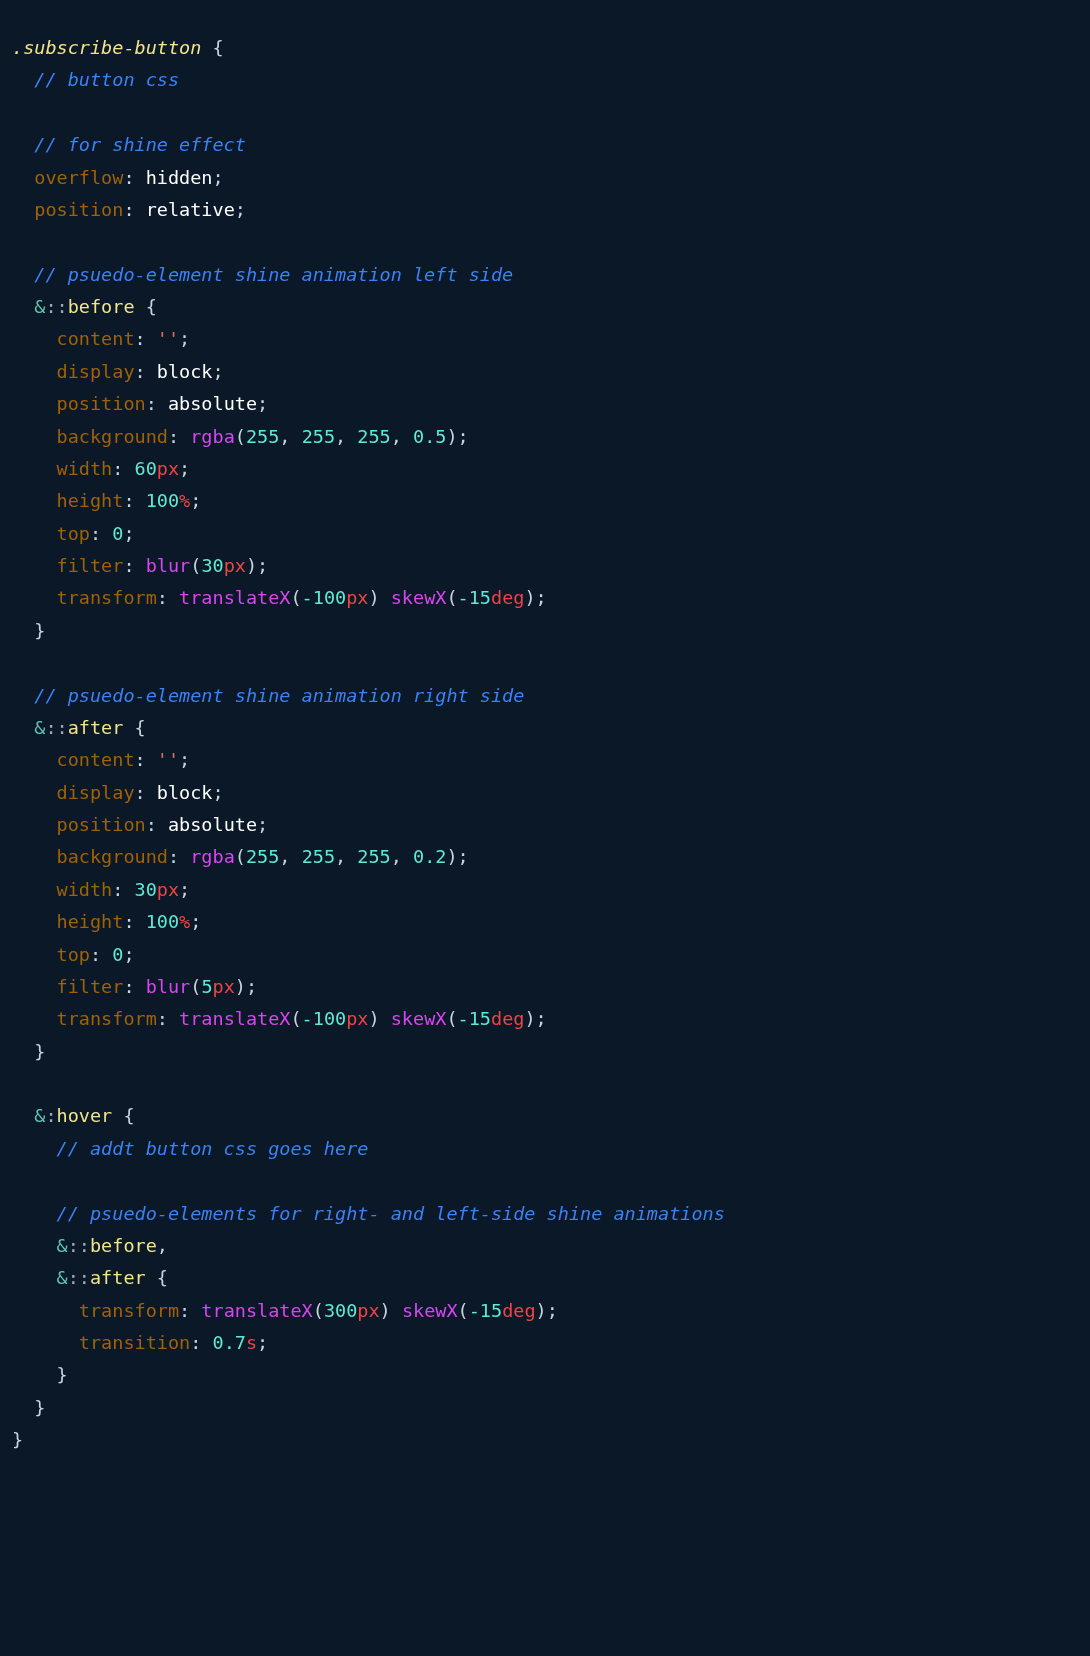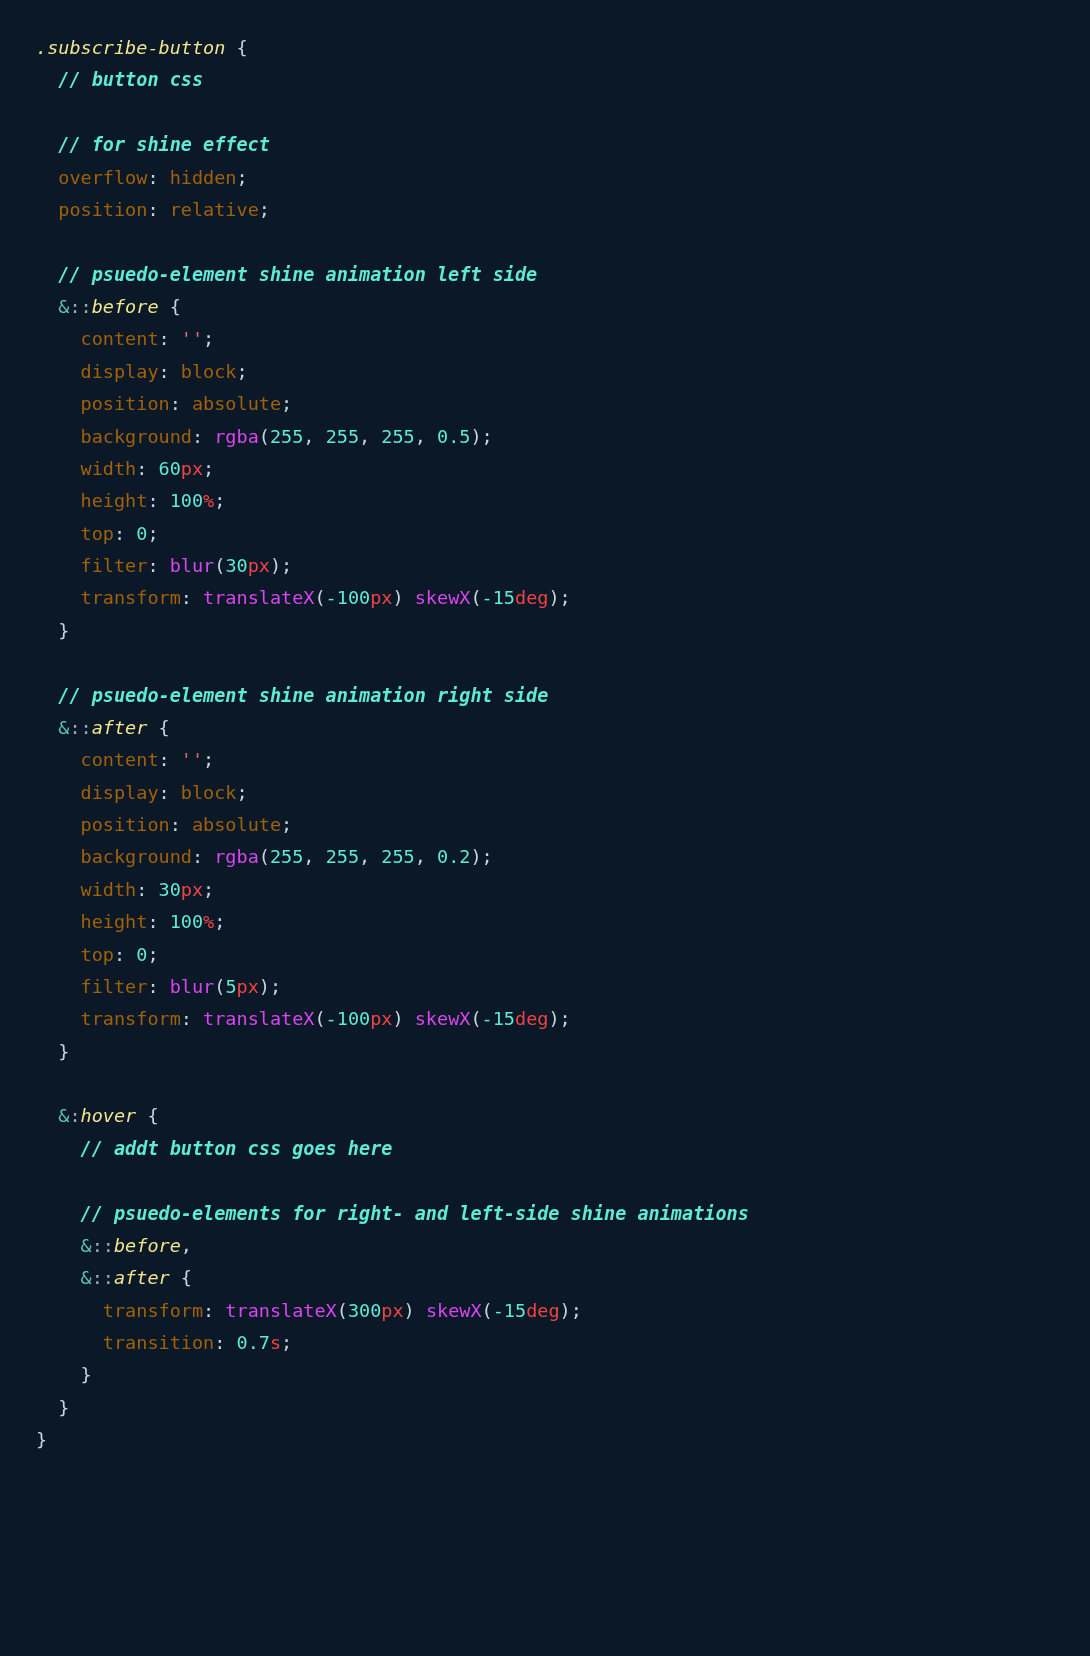--- a/index.html
+++ b/index.html
@@ -7,38 +7,38 @@
     padding: 0;
     background: #0a1828;
     font-family: 'Menlo', 'Monaco', 'Consolas', monospace;
     font-size: 18.5px;
     line-height: 1.75;
     width: 1090px;
     height: 1656px;
     overflow: hidden;
   }
   .code-container {
-    padding: 32px 36px;
+    padding: 32px 12px;
     white-space: pre;
     color: #c5d4dd;
   }
   .line {
     display: block;
     min-height: 1.75em;
   }
   .selector { color: #f2e58a; font-style: italic; }
   .punct { color: #c5d4dd; }
-  .comment { color: #5eead4; font-style: italic; font-weight: bold; }
+  .comment { color: #3b82f6; font-style: italic; }
   .property { color: #a16207; }
-  .value-keyword { color: #a16207; }
+  .value-keyword { color: #ffffff; }
   .number { color: #5eead4; }
   .unit { color: #ef4444; }
   .func { color: #d946ef; }
   .string { color: #e96b5d; }
   .amp { color: #5fc3b0; }
   .pseudo-colon { color: #9faab5; }
-  .pseudo { color: #f2e58a; font-style: italic; }
+  .pseudo { color: #f2e58a; }
   .paren { color: #c5d4dd; }
 </style>
 </head>
 <body>
 
 <div class="code-container" id="code-root"><span class="line"><span class="selector">.subscribe-button</span><span class="punct"> {</span></span><span class="line"><span class="comment">  // button css</span></span><span class="line">&nbsp;</span><span class="line"><span class="comment">  // for shine effect</span></span><span class="line"><span class="property">  overflow</span><span class="punct">: </span><span class="value-keyword">hidden</span><span class="punct">;</span></span><span class="line"><span class="property">  position</span><span class="punct">: </span><span class="value-keyword">relative</span><span class="punct">;</span></span><span class="line">&nbsp;</span><span class="line"><span class="comment">  // psuedo-element shine animation left side</span></span><span class="line"><span class="property">  </span><span class="amp">&amp;</span><span class="pseudo-colon">::</span><span class="pseudo">before</span><span class="punct"> {</span></span><span class="line"><span class="property">    content</span><span class="punct">: </span><span class="string">''</span><span class="punct">;</span></span><span class="line"><span class="property">    display</span><span class="punct">: </span><span class="value-keyword">block</span><span class="punct">;</span></span><span class="line"><span class="property">    position</span><span class="punct">: </span><span class="value-keyword">absolute</span><span class="punct">;</span></span><span class="line"><span class="property">    background</span><span class="punct">: </span><span class="func">rgba</span><span class="paren">(</span><span class="number">255</span><span class="punct">, </span><span class="number">255</span><span class="punct">, </span><span class="number">255</span><span class="punct">, </span><span class="number">0.5</span><span class="paren">)</span><span class="punct">;</span></span><span class="line"><span class="property">    width</span><span class="punct">: </span><span class="number">60</span><span class="unit">px</span><span class="punct">;</span></span><span class="line"><span class="property">    height</span><span class="punct">: </span><span class="number">100</span><span class="unit">%</span><span class="punct">;</span></span><span class="line"><span class="property">    top</span><span class="punct">: </span><span class="number">0</span><span class="punct">;</span></span><span class="line"><span class="property">    filter</span><span class="punct">: </span><span class="func">blur</span><span class="paren">(</span><span class="number">30</span><span class="unit">px</span><span class="paren">)</span><span class="punct">;</span></span><span class="line"><span class="property">    transform</span><span class="punct">: </span><span class="func">translateX</span><span class="paren">(</span><span class="number">-100</span><span class="unit">px</span><span class="paren">)</span><span class="punct"> </span><span class="func">skewX</span><span class="paren">(</span><span class="number">-15</span><span class="unit">deg</span><span class="paren">)</span><span class="punct">;</span></span><span class="line"><span class="punct">  }</span></span><span class="line">&nbsp;</span><span class="line"><span class="comment">  // psuedo-element shine animation right side</span></span><span class="line"><span class="property">  </span><span class="amp">&amp;</span><span class="pseudo-colon">::</span><span class="pseudo">after</span><span class="punct"> {</span></span><span class="line"><span class="property">    content</span><span class="punct">: </span><span class="string">''</span><span class="punct">;</span></span><span class="line"><span class="property">    display</span><span class="punct">: </span><span class="value-keyword">block</span><span class="punct">;</span></span><span class="line"><span class="property">    position</span><span class="punct">: </span><span class="value-keyword">absolute</span><span class="punct">;</span></span><span class="line"><span class="property">    background</span><span class="punct">: </span><span class="func">rgba</span><span class="paren">(</span><span class="number">255</span><span class="punct">, </span><span class="number">255</span><span class="punct">, </span><span class="number">255</span><span class="punct">, </span><span class="number">0.2</span><span class="paren">)</span><span class="punct">;</span></span><span class="line"><span class="property">    width</span><span class="punct">: </span><span class="number">30</span><span class="unit">px</span><span class="punct">;</span></span><span class="line"><span class="property">    height</span><span class="punct">: </span><span class="number">100</span><span class="unit">%</span><span class="punct">;</span></span><span class="line"><span class="property">    top</span><span class="punct">: </span><span class="number">0</span><span class="punct">;</span></span><span class="line"><span class="property">    filter</span><span class="punct">: </span><span class="func">blur</span><span class="paren">(</span><span class="number">5</span><span class="unit">px</span><span class="paren">)</span><span class="punct">;</span></span><span class="line"><span class="property">    transform</span><span class="punct">: </span><span class="func">translateX</span><span class="paren">(</span><span class="number">-100</span><span class="unit">px</span><span class="paren">)</span><span class="punct"> </span><span class="func">skewX</span><span class="paren">(</span><span class="number">-15</span><span class="unit">deg</span><span class="paren">)</span><span class="punct">;</span></span><span class="line"><span class="punct">  }</span></span><span class="line">&nbsp;</span><span class="line"><span class="property">  </span><span class="amp">&amp;</span><span class="pseudo-colon">:</span><span class="pseudo">hover</span><span class="punct"> {</span></span><span class="line"><span class="comment">    // addt button css goes here</span></span><span class="line">&nbsp;</span><span class="line"><span class="comment">    // psuedo-elements for right- and left-side shine animations</span></span><span class="line"><span class="property">    </span><span class="amp">&amp;</span><span class="pseudo-colon">::</span><span class="pseudo">before</span><span class="punct">,</span></span><span class="line"><span class="property">    </span><span class="amp">&amp;</span><span class="pseudo-colon">::</span><span class="pseudo">after</span><span class="punct"> {</span></span><span class="line"><span class="property">      transform</span><span class="punct">: </span><span class="func">translateX</span><span class="paren">(</span><span class="number">300</span><span class="unit">px</span><span class="paren">)</span><span class="punct"> </span><span class="func">skewX</span><span class="paren">(</span><span class="number">-15</span><span class="unit">deg</span><span class="paren">)</span><span class="punct">;</span></span><span class="line"><span class="property">      transition</span><span class="punct">: </span><span class="number">0.7</span><span class="unit">s</span><span class="punct">;</span></span><span class="line"><span class="punct">    }</span></span><span class="line"><span class="punct">  }</span></span><span class="line"><span class="punct">}</span></span></div>
 
 </body></html>

